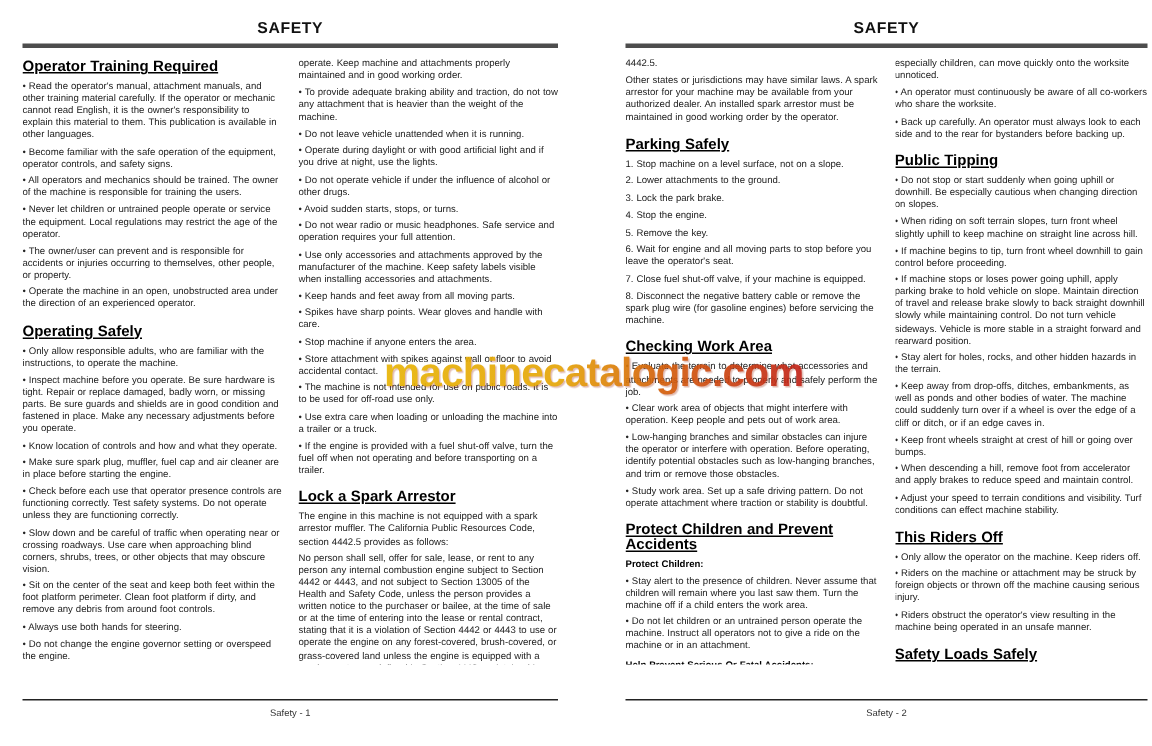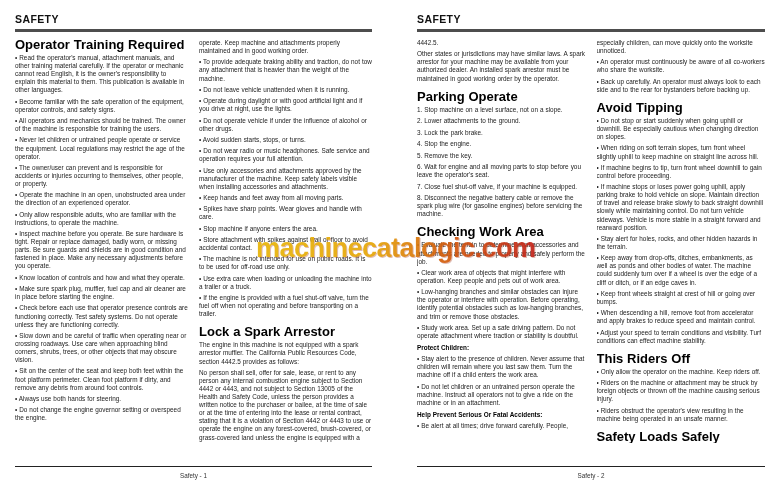--- a/index.html
+++ b/index.html
@@ -1,29 +1,29 @@
 <!DOCTYPE html>
 <html><head>
 <meta charset="utf-8">
 <style>
   html,body{margin:0;padding:0;background:#ffffff;}
   .canvas{position:relative;width:768px;height:497px;background:#ffffff;overflow:hidden;
           font-family:"Liberation Sans","DejaVu Sans",sans-serif;color:#1c1c1c;}
   .page{position:absolute;top:0;height:497px;}
   .page-1{left:15px;width:357px;}
   .page-2{left:417px;width:348px;}
-  .page-title{font-size:10.5px;font-weight:bold;text-align:left;letter-spacing:.4px;
+  .page-title{font-size:10.5px;font-weight:bold;text-align:center;letter-spacing:.4px;
               padding-top:13px;color:#111;}
   .header-rule{height:3px;background:#4d4d4d;margin-top:4px;}
   .columns{display:flex;gap:11px;margin-top:7px;height:404px;overflow:hidden;}
   .col{flex:1;min-width:0;overflow:hidden;}
   .blk{margin:0 0 3.2px 0;font-size:6.4px;line-height:8.1px;color:#222;
        text-align:left;word-spacing:.2px;}
-  .blk.heading{font-size:13px;line-height:9.5px;font-weight:bold;color:#000;
-               margin:9px 0 4.5px 0;}
+  .blk.heading{font-size:10px;line-height:9.5px;font-weight:bold;color:#000;
+               margin:9px 0 4.5px 0;text-decoration:underline;}
   .blk.heading:first-child{margin-top:1px;}
   .blk.subheading{font-weight:bold;color:#000;margin:4px 0 3.2px 0;}
   .blk.item{margin-bottom:3.4px;}
   .page-footer{position:absolute;left:0;right:0;bottom:18px;}
   .footer-rule{height:1px;background:#222;}
   .footer-text{font-size:6.3px;color:#333;text-align:center;margin-top:5px;}
   .watermark{position:absolute;left:256px;top:233px;z-index:5;
              font-size:27px;font-weight:bold;letter-spacing:-.5px;white-space:nowrap;
              background:linear-gradient(90deg,#e8b509 0%,#e6a60a 42%,#d4610e 66%,#c2241b 100%);
              -webkit-background-clip:text;background-clip:text;color:transparent;
@@ -40,20 +40,21 @@
     <div class="header-rule"></div>
     <div class="columns">
       <div class="col">
           <p class="blk heading">Operator Training Required</p>
           <p class="blk bullet">• Read the operator's manual, attachment manuals, and other training material carefully. If the operator or mechanic cannot read English, it is the owner's responsibility to explain this material to them. This publication is available in other languages.</p>
           <p class="blk bullet">• Become familiar with the safe operation of the equipment, operator controls, and safety signs.</p>
           <p class="blk bullet">• All operators and mechanics should be trained. The owner of the machine is responsible for training the users.</p>
           <p class="blk bullet">• Never let children or untrained people operate or service the equipment. Local regulations may restrict the age of the operator.</p>
           <p class="blk bullet">• The owner/user can prevent and is responsible for accidents or injuries occurring to themselves, other people, or property.</p>
           <p class="blk bullet">• Operate the machine in an open, unobstructed area under the direction of an experienced operator.</p>
+          <p class="blk heading">Operating Safely</p>
           <p class="blk bullet">• Only allow responsible adults, who are familiar with the instructions, to operate the machine.</p>
           <p class="blk bullet">• Inspect machine before you operate. Be sure hardware is tight. Repair or replace damaged, badly worn, or missing parts. Be sure guards and shields are in good condition and fastened in place. Make any necessary adjustments before you operate.</p>
           <p class="blk bullet">• Know location of controls and how and what they operate.</p>
           <p class="blk bullet">• Make sure spark plug, muffler, fuel cap and air cleaner are in place before starting the engine.</p>
           <p class="blk bullet">• Check before each use that operator presence controls are functioning correctly. Test safety systems. Do not operate unless they are functioning correctly.</p>
           <p class="blk bullet">• Slow down and be careful of traffic when operating near or crossing roadways. Use care when approaching blind corners, shrubs, trees, or other objects that may obscure vision.</p>
           <p class="blk bullet">• Sit on the center of the seat and keep both feet within the foot platform perimeter. Clean foot platform if dirty, and remove any debris from around foot controls.</p>
           <p class="blk bullet">• Always use both hands for steering.</p>
           <p class="blk bullet">• Do not change the engine governor setting or overspeed the engine.</p>
         </div>
@@ -84,45 +85,46 @@
     </div>
   </div>
 
   <div class="page page-2">
     <div class="page-title">SAFETY</div>
     <div class="header-rule"></div>
     <div class="columns">
       <div class="col">
           <p class="blk para">4442.5.</p>
           <p class="blk para">Other states or jurisdictions may have similar laws. A spark arrestor for your machine may be available from your authorized dealer. An installed spark arrestor must be maintained in good working order by the operator.</p>
-          <p class="blk heading">Parking Operate</p>
+          <p class="blk heading">Parking Safely</p>
           <p class="blk item">1. Stop machine on a level surface, not on a slope.</p>
           <p class="blk item">2. Lower attachments to the ground.</p>
           <p class="blk item">3. Lock the park brake.</p>
           <p class="blk item">4. Stop the engine.</p>
           <p class="blk item">5. Remove the key.</p>
           <p class="blk item">6. Wait for engine and all moving parts to stop before you leave the operator's seat.</p>
           <p class="blk item">7. Close fuel shut-off valve, if your machine is equipped.</p>
           <p class="blk item">8. Disconnect the negative battery cable or remove the spark plug wire (for gasoline engines) before servicing the machine.</p>
           <p class="blk heading">Checking Work Area</p>
           <p class="blk bullet">• Evaluate the terrain to determine what accessories and attachments are needed to properly and safely perform the job.</p>
           <p class="blk bullet">• Clear work area of objects that might interfere with operation. Keep people and pets out of work area.</p>
           <p class="blk bullet">• Low-hanging branches and similar obstacles can injure the operator or interfere with operation. Before operating, identify potential obstacles such as low-hanging branches, and trim or remove those obstacles.</p>
           <p class="blk bullet">• Study work area. Set up a safe driving pattern. Do not operate attachment where traction or stability is doubtful.</p>
+          <p class="blk heading">Protect Children and Prevent Accidents</p>
           <p class="blk subheading">Protect Children:</p>
           <p class="blk bullet">• Stay alert to the presence of children. Never assume that children will remain where you last saw them. Turn the machine off if a child enters the work area.</p>
           <p class="blk bullet">• Do not let children or an untrained person operate the machine. Instruct all operators not to give a ride on the machine or in an attachment.</p>
           <p class="blk subheading">Help Prevent Serious Or Fatal Accidents:</p>
           <p class="blk bullet">• Be alert at all times; drive forward carefully. People,</p>
         </div>
       <div class="col">
           <p class="blk para">especially children, can move quickly onto the worksite unnoticed.</p>
           <p class="blk bullet">• An operator must continuously be aware of all co-workers who share the worksite.</p>
           <p class="blk bullet">• Back up carefully. An operator must always look to each side and to the rear for bystanders before backing up.</p>
-          <p class="blk heading">Avoid Tipping</p>
+          <p class="blk heading">Public Tipping</p>
           <p class="blk bullet">• Do not stop or start suddenly when going uphill or downhill. Be especially cautious when changing direction on slopes.</p>
           <p class="blk bullet">• When riding on soft terrain slopes, turn front wheel slightly uphill to keep machine on straight line across hill.</p>
           <p class="blk bullet">• If machine begins to tip, turn front wheel downhill to gain control before proceeding.</p>
           <p class="blk bullet">• If machine stops or loses power going uphill, apply parking brake to hold vehicle on slope. Maintain direction of travel and release brake slowly to back straight downhill slowly while maintaining control. Do not turn vehicle sideways. Vehicle is more stable in a straight forward and rearward position.</p>
           <p class="blk bullet">• Stay alert for holes, rocks, and other hidden hazards in the terrain.</p>
           <p class="blk bullet">• Keep away from drop-offs, ditches, embankments, as well as ponds and other bodies of water. The machine could suddenly turn over if a wheel is over the edge of a cliff or ditch, or if an edge caves in.</p>
           <p class="blk bullet">• Keep front wheels straight at crest of hill or going over bumps.</p>
           <p class="blk bullet">• When descending a hill, remove foot from accelerator and apply brakes to reduce speed and maintain control.</p>
           <p class="blk bullet">• Adjust your speed to terrain conditions and visibility. Turf conditions can effect machine stability.</p>
           <p class="blk heading">This Riders Off</p>

